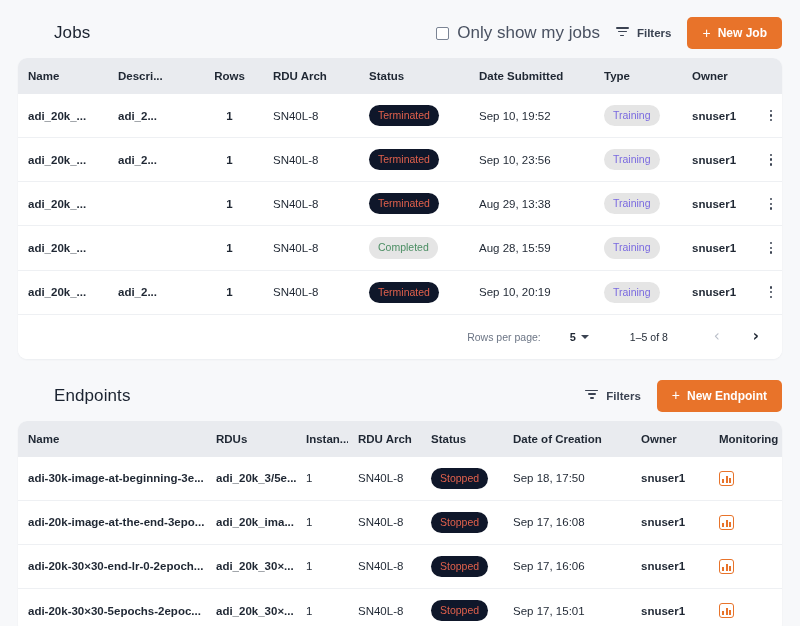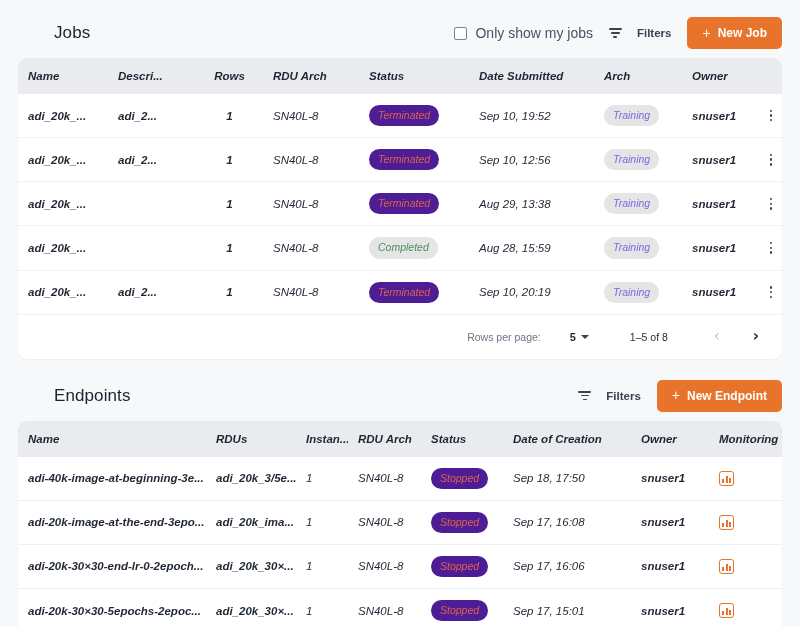--- a/index.html
+++ b/index.html
@@ -33,34 +33,33 @@
     margin-left: auto;
     display: flex;
     align-items: center;
     gap: 14px;
   }
 
   .checkbox-wrap {
     display: flex;
     align-items: center;
     gap: 8px;
-    font-size: 14px;
+    font-size: 17px;
     color: #4a5262;
   }
   .checkbox {
     width: 13px; height: 13px;
     border: 1.6px solid #7b8494;
     border-radius: 2px;
     background: #fff;
   }
 
   .filters-btn {
     display: flex;
-    align-items: center;
-    gap: 15px;
+    gap: 8px;
     font-size: 11.5px;
     font-weight: 700;
     color: #3b4352;
     padding: 4px 2px;
   }
   .filter-icon {
     display: flex;
     flex-direction: column;
     align-items: center;
     gap: 2.2px;
@@ -94,21 +93,21 @@
   }
 
   
   .card {
     background: #fff;
     border-radius: 9px;
     overflow: hidden;
     box-shadow: 0 1px 2px rgba(20,30,50,.05);
   }
 
-  table { width: 100%; border-collapse: collapse; table-layout: fixed; font-style: italic; }
+  table { width: 100%; border-collapse: collapse; table-layout: fixed; }
 
   thead th {
     background: #e9ebef;
     font-size: 11.5px;
     font-weight: 700;
     color: #1f2733;
     text-align: left;
     padding: 12px 10px;
     height: 36px;
     white-space: nowrap;
@@ -130,21 +129,21 @@
 
   
   .badge {
     display: inline-block;
     font-size: 10.5px;
     padding: 4px 9px;
     border-radius: 11px;
     line-height: 1.25;
     white-space: nowrap;
   }
-  .badge-red    { background: #4c1d95; color: #e0604c; }
+  .badge-red    { background: #0f172a; color: #e0604c; }
   .badge-green  { background: #e5e5e5; color: #4b8e63; }
   .badge-purple { background: #e5e5e5; color: #7a6ae0; }
 
   
   .mon-icon {
     width: 15px; height: 15px;
     border: 1.6px solid #e8732a;
     border-radius: 3px;
     display: flex;
     align-items: flex-end;
@@ -242,21 +241,21 @@
           <col style="width:28px">
       </colgroup>
       <thead>
         <tr>
           <th>Name</th>
           <th>Descri...</th>
           <th class="center">Rows</th>
           <th>RDU Arch</th>
           <th>Status</th>
           <th>Date Submitted</th>
-          <th>Arch</th>
+          <th>Type</th>
           <th>Owner</th>
           <th></th>
         </tr>
       </thead>
       <tbody id="jobs-body">
           <tr>
             <td class="cell-strong">adi_20k_...</td>
             <td class="cell-strong">adi_2...</td>
             <td class="center cell-strong">1</td>
             <td>SN40L-8</td>
@@ -271,21 +270,21 @@
                 <i></i>
               </span>
             </td>
           </tr>
           <tr>
             <td class="cell-strong">adi_20k_...</td>
             <td class="cell-strong">adi_2...</td>
             <td class="center cell-strong">1</td>
             <td>SN40L-8</td>
             <td><span class="badge badge-red">Terminated</span></td>
-            <td>Sep 10, 12:56</td>
+            <td>Sep 10, 23:56</td>
             <td><span class="badge badge-purple">Training</span></td>
             <td class="cell-strong">snuser1</td>
             <td>
               <span class="kebab">
                 <i></i>
                 <i></i>
                 <i></i>
               </span>
             </td>
           </tr>
@@ -394,21 +393,21 @@
           <th>RDU Arch</th>
           <th>Status</th>
           <th>Date of Creation</th>
           <th>Owner</th>
           <th>Monitoring</th>
 
         </tr>
       </thead>
       <tbody id="endpoints-body">
           <tr>
-            <td class="cell-strong">adi-40k-image-at-beginning-3e...</td>
+            <td class="cell-strong">adi-30k-image-at-beginning-3e...</td>
             <td class="cell-strong">adi_20k_3/5e...</td>
             <td>1</td>
             <td>SN40L-8</td>
             <td><span class="badge badge-red">Stopped</span></td>
             <td>Sep 18, 17:50</td>
             <td class="cell-strong">snuser1</td>
             <td>
               <span class="mon-icon">
                 <i></i>
                 <i></i>

